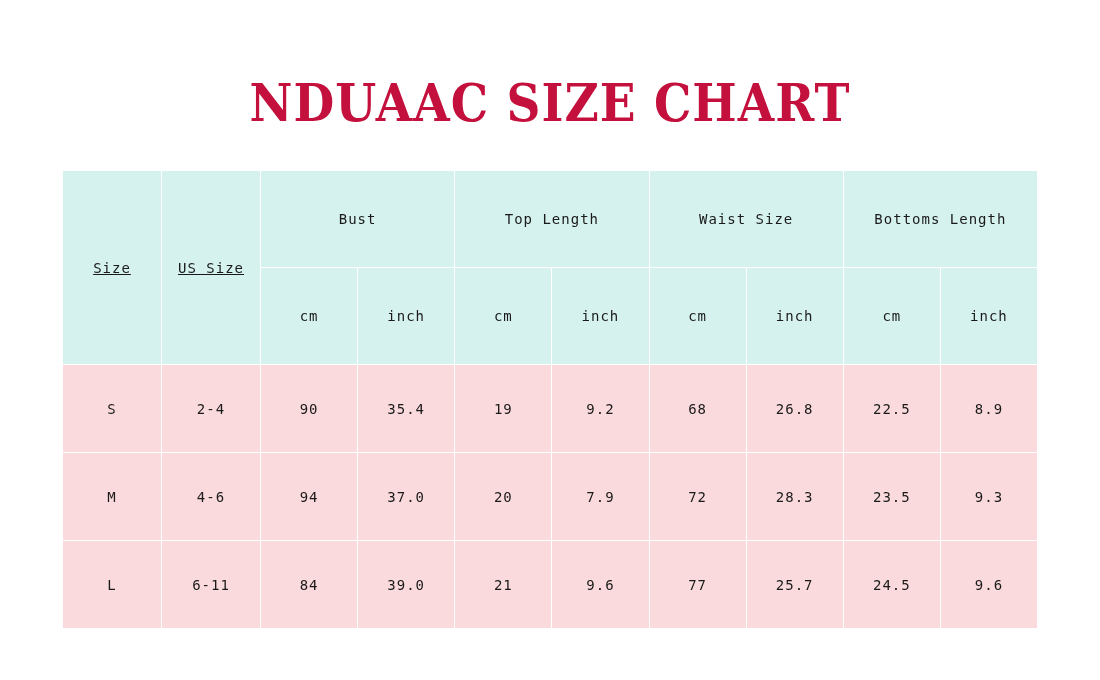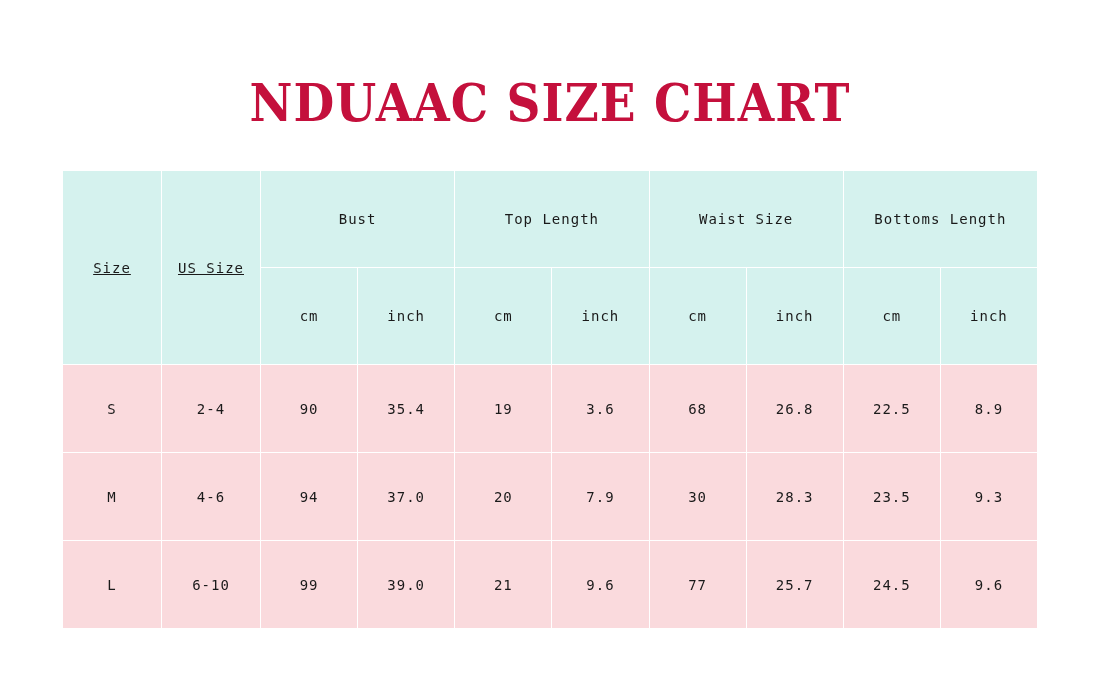--- a/index.html
+++ b/index.html
@@ -106,42 +106,42 @@
           <th class="col-unit head-unit">inch</th>
         </tr>
       </thead>
       <tbody>
         <tr>
           <td>S</td>
           <td>2-4</td>
           <td>90</td>
           <td>35.4</td>
           <td>19</td>
-          <td>3.6</td>
+          <td>9.2</td>
           <td>68</td>
           <td>26.8</td>
           <td>22.5</td>
           <td>8.9</td>
         </tr>
         <tr>
           <td>M</td>
           <td>4-6</td>
           <td>94</td>
           <td>37.0</td>
           <td>20</td>
           <td>7.9</td>
-          <td>30</td>
+          <td>72</td>
           <td>28.3</td>
           <td>23.5</td>
           <td>9.3</td>
         </tr>
         <tr>
           <td>L</td>
-          <td>6-10</td>
-          <td>99</td>
+          <td>6-11</td>
+          <td>84</td>
           <td>39.0</td>
           <td>21</td>
           <td>9.6</td>
           <td>77</td>
           <td>25.7</td>
           <td>24.5</td>
           <td>9.6</td>
         </tr>
       </tbody>
     </table>

